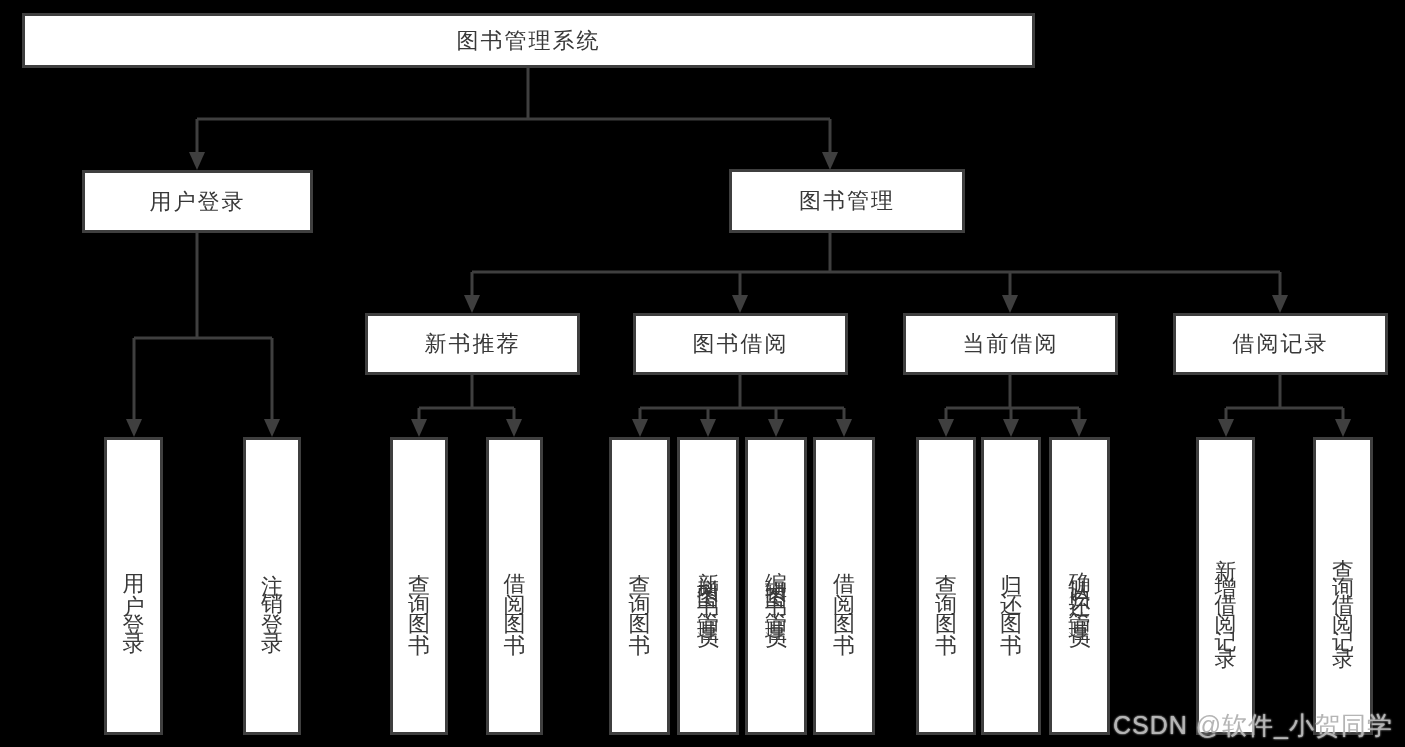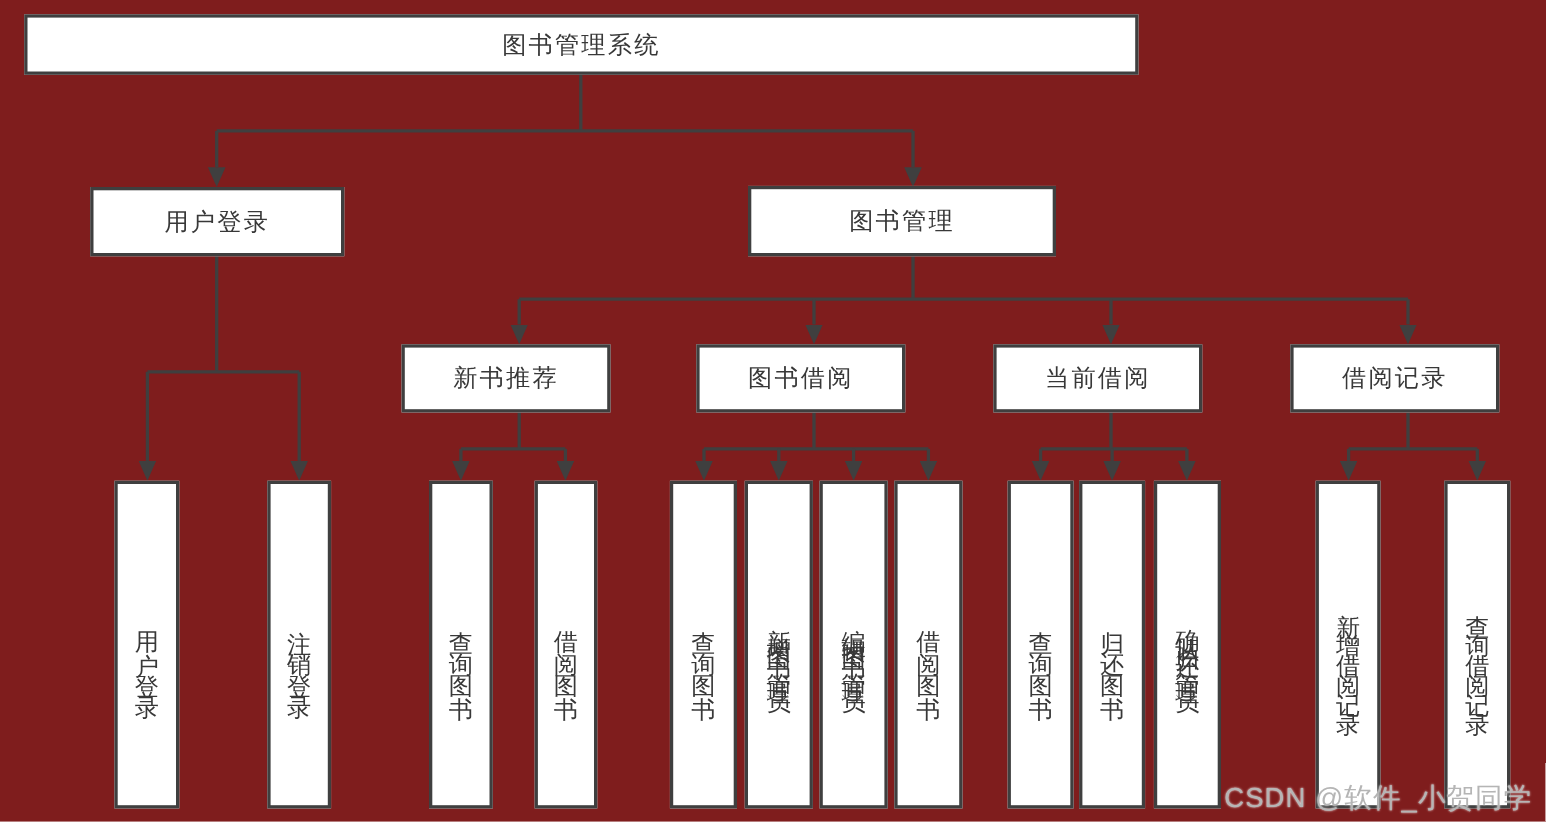--- a/index.html
+++ b/index.html
@@ -1,36 +1,36 @@
 <!DOCTYPE html>
 <html><head>
 <meta charset="utf-8">
 <title>图书管理系统</title>
 <style>
   html,body{margin:0;padding:0;background:#ffffff;}
   #stage{
     position:relative;width:1405px;height:747px;overflow:hidden;
-    background:#7f1d1d;
+    background:#000000;
     font-family:"Liberation Sans","DejaVu Sans",sans-serif;
     color:#383838;
   }
   #wires{position:absolute;left:0;top:0;width:1405px;height:747px;}
   .node{
     position:absolute;box-sizing:border-box;
     border:3px solid #3f3f3f;background:#ffffff;
     display:flex;align-items:center;justify-content:center;
     font-size:22px;letter-spacing:2px;white-space:nowrap;
   }
   
   #n-root{left:22px;top:13px;width:1013px;height:55px;}
   
   #n-user-login{left:82px;top:170px;width:231px;height:63px;}
-  #n-book-mgmt{left:680px;top:169px;width:280px;height:64px;text-align:right;}
+  #n-book-mgmt{left:729px;top:169px;width:236px;height:64px;text-align:right;}
   
-  .l3{top:313px;width:190px;height:62px;}
+  .l3{top:313px;width:215px;height:62px;}
   #n-new-books{left:365px;}
   #n-book-borrow{left:633px;justify-content:center;}
   #n-current-borrow{left:903px;}
   #n-borrow-records{left:1173px;}
   
   .leaf{top:437px;height:298px;}
   .leaf .vtext{
     writing-mode:vertical-rl;text-orientation:mixed;
     font-size:22px;line-height:1;white-space:nowrap;
   }

